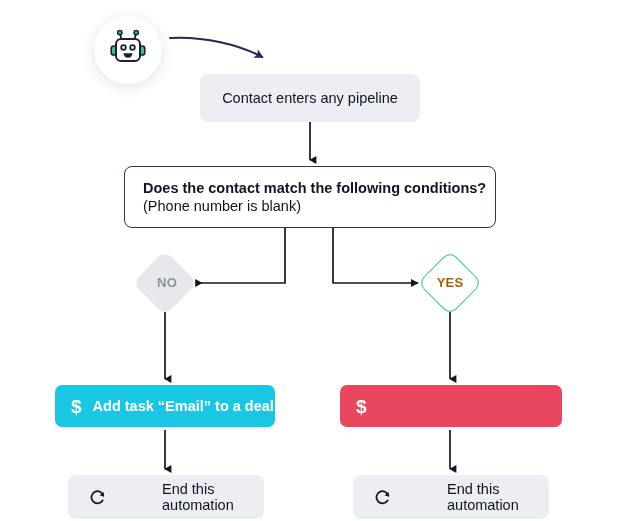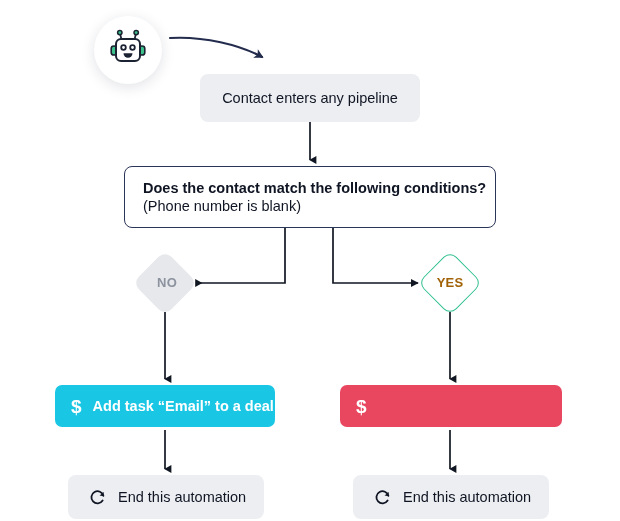--- a/index.html
+++ b/index.html
@@ -162,20 +162,21 @@
     position: absolute;
     box-sizing: border-box;
     height: 44px;
     border-radius: 8px;
     background: #eceef1;
     display: flex;
     align-items: center;
     padding-left: 20px;
     color: #101524;
     font-size: 14.5px;
+    gap: 44px;
   }
   .end-node .refresh-icon {
     width: 19px;
     height: 19px;
     margin-right: 11px;
     display: inline-flex;
     align-items: center;
     justify-content: center;
   }
   .end-left  { left: 68px;  top: 475px; width: 196px; }

